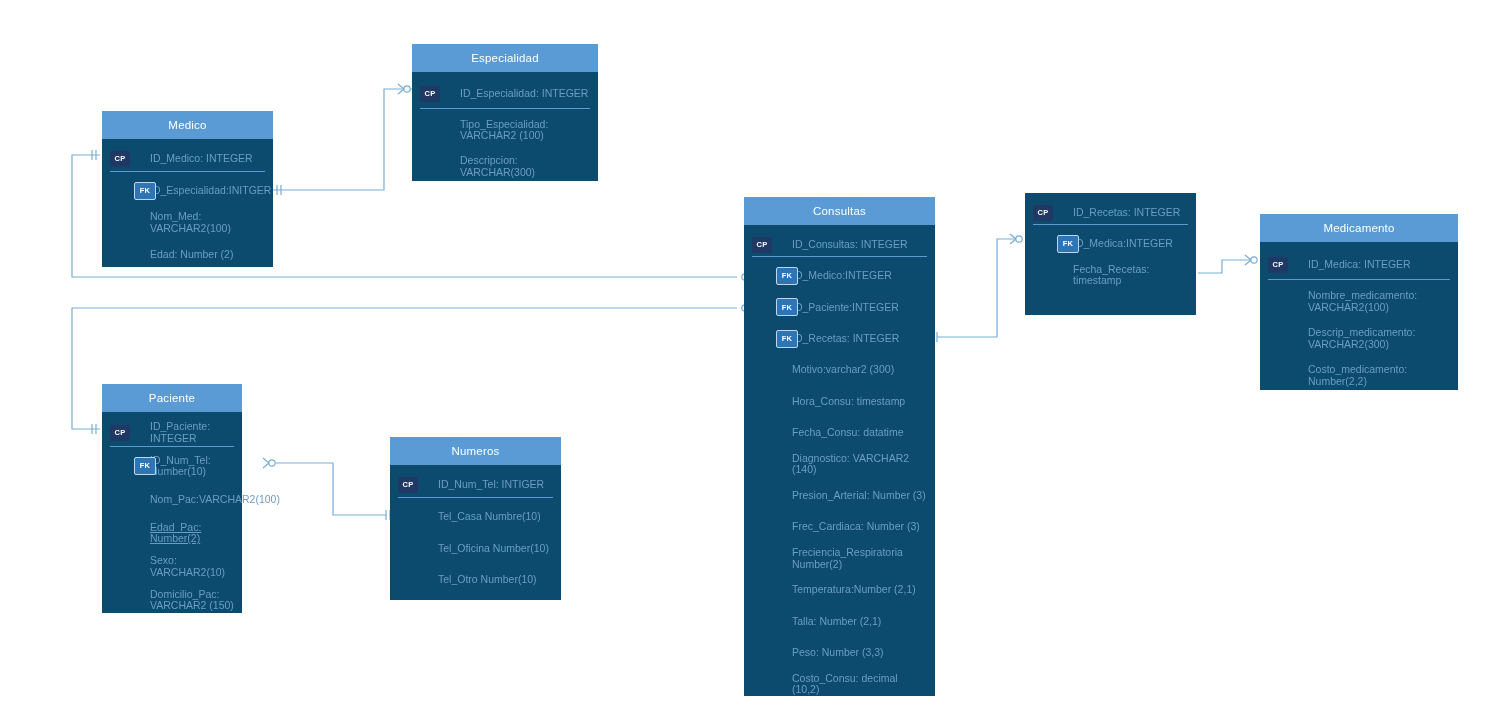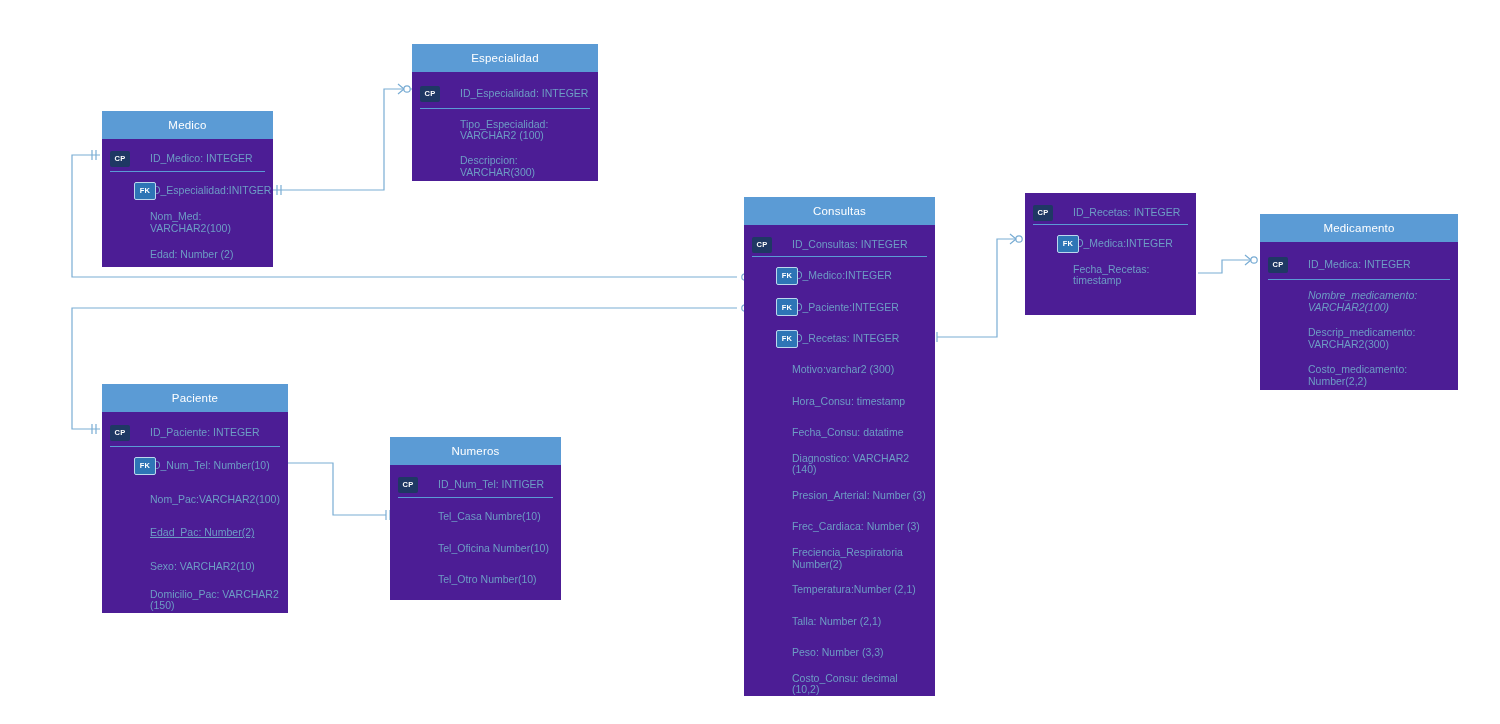--- a/index.html
+++ b/index.html
@@ -8,21 +8,21 @@
     background:#ffffff;
     font-family:"Liberation Sans", sans-serif;
     overflow:hidden;
     position:relative;
   }
   #canvas{position:absolute;left:0;top:0;width:1500px;height:724px;}
   svg#links{position:absolute;left:0;top:0;width:1500px;height:724px;pointer-events:none;}
 
   .entity{
     position:absolute;
-    background:#4c1d95;
+    background:#0c4a6e;
     box-sizing:border-box;
   }
   .entity-header{
     background:#5b9bd5;
     color:#ffffff;
     font-size:11.5px;
     text-align:center;
     line-height:28px;
     height:28px;
     letter-spacing:.2px;
@@ -144,21 +144,21 @@
           </div>
           <div class="pk-divider" style="top: 36.3333px;"></div>
           <div class="field" style="height: 36.3333px;">
             <span class="lbl">Tipo_Especialidad: VARCHAR2 (100)</span>
           </div>
           <div class="field" style="height: 36.3333px;">
             <span class="lbl">Descripcion: VARCHAR(300)</span>
           </div>
         </div>
       </div>
-      <div class="entity" style="left: 102px; top: 384px; width: 186px; height: 229px;">
+      <div class="entity" style="left: 102px; top: 384px; width: 140px; height: 229px;">
         <div class="entity-header">Paciente</div>
         <div class="entity-body" style="height: 201px;">
           <div class="field" style="height: 33.5px;">
             <div class="badge cp">CP</div>
             <span class="lbl">ID_Paciente: INTEGER</span>
           </div>
           <div class="pk-divider" style="top: 33.5px;"></div>
           <div class="field" style="height: 33.5px;">
             <div class="badge fk">FK</div>
             <span class="lbl">ID_Num_Tel: Number(10)</span>
@@ -268,21 +268,21 @@
         </div>
       </div>
       <div class="entity" style="left: 1260px; top: 214px; width: 198px; height: 176px;">
         <div class="entity-header">Medicamento</div>
         <div class="entity-body" style="height: 148px;">
           <div class="field" style="height: 37px;">
             <div class="badge cp">CP</div>
             <span class="lbl">ID_Medica:  INTEGER</span>
           </div>
           <div class="pk-divider" style="top: 37px;"></div>
-          <div class="field" style="height: 37px; font-style: italic;">
+          <div class="field" style="height: 37px;">
             <span class="lbl">Nombre_medicamento: VARCHAR2(100)</span>
           </div>
           <div class="field" style="height: 37px;">
             <span class="lbl">Descrip_medicamento: VARCHAR2(300)</span>
           </div>
           <div class="field" style="height: 37px;">
             <span class="lbl">Costo_medicamento: Number(2,2)</span>
           </div>
         </div>
       </div>

